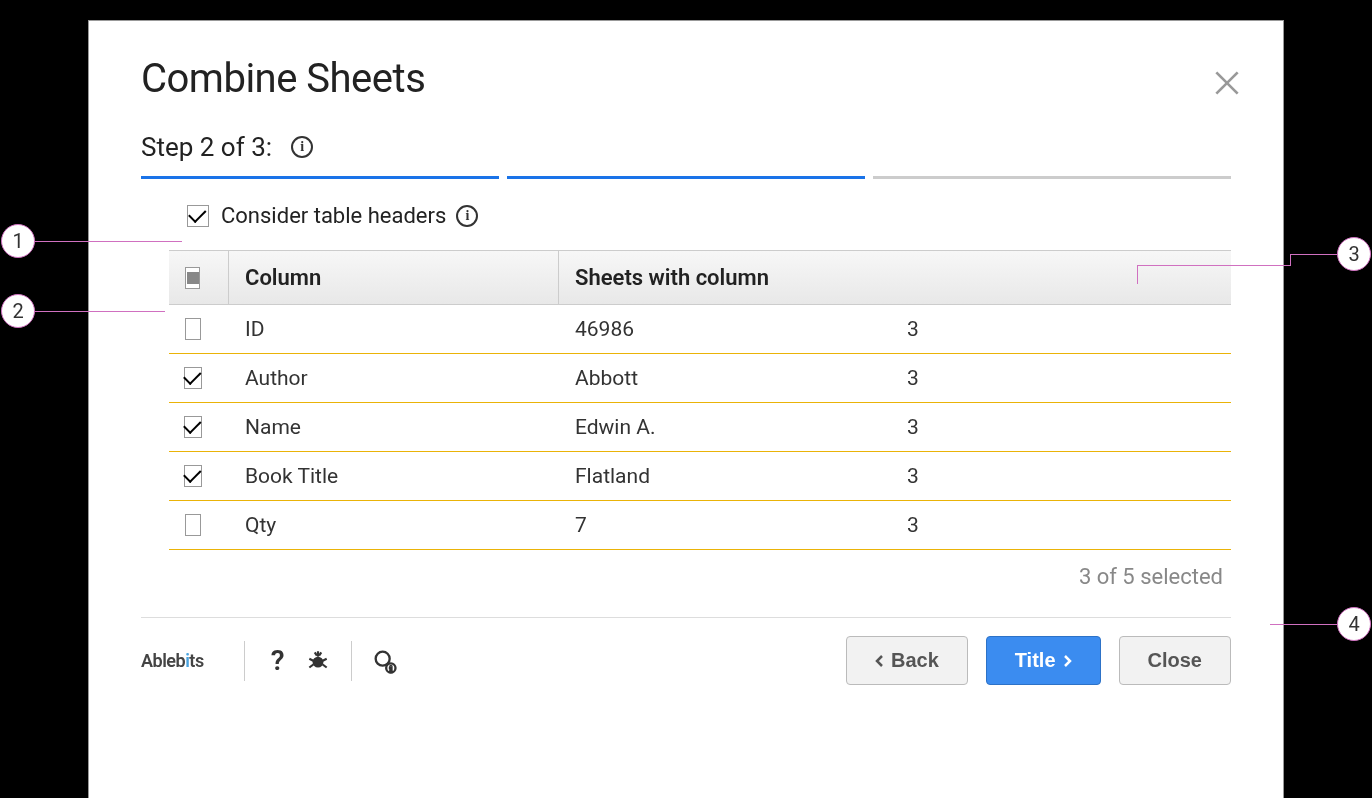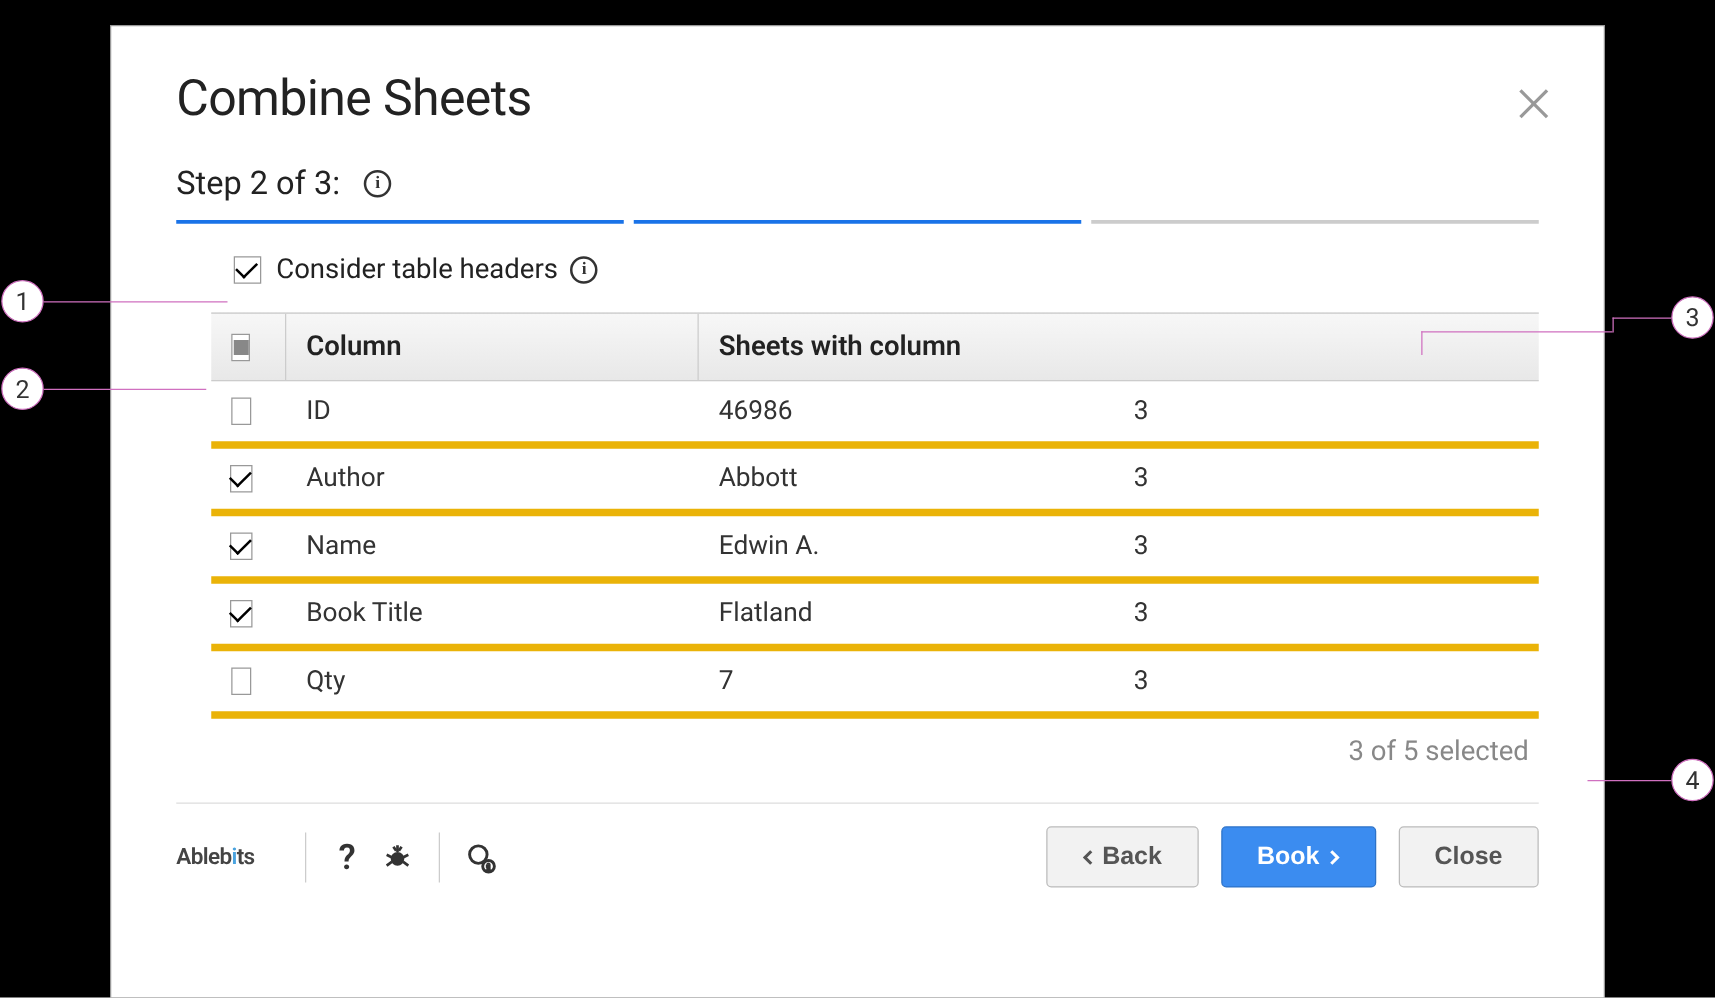--- a/index.html
+++ b/index.html
@@ -114,21 +114,21 @@
     .table-header .cell {
       font-weight: 600;
       font-size: 22px;
       color: #222;
       padding: 14px 16px;
       border-right: 1px solid #ccc;
     }
     .table-header .cell:last-child { border-right: none; }
     .table-row {
       display: flex;
-      border-bottom: 6px solid #eab308;
+      border-bottom: 1px solid #eab308;
       align-items: center;
     }
     .table-row .cell {
       font-size: 21px;
       color: #333;
       padding: 12px 16px;
     }
     .col-cb { width: 60px; display:flex; align-items:center; justify-content:center;}
     .col-name { width: 330px; }
     .col-first { width: 332px; }
@@ -332,21 +332,21 @@
       </svg>
     </span>
     <span class="spacer"></span>
     <button class="btn">
       <svg width="10" height="14" viewBox="0 0 10 14" fill="none" stroke="currentColor" stroke-width="2.5">
           <polyline points="7,2 2,7 7,12"></polyline>
         </svg>
       <span>Back</span>
     </button>
     <button class="btn primary">
-      <span>Book</span>
+      <span>Title</span>
       <svg width="10" height="14" viewBox="0 0 10 14" fill="none" stroke="currentColor" stroke-width="2.5">
           <polyline points="3,2 8,7 3,12"></polyline>
         </svg>
     </button>
     <button class="btn">
       <span>Close</span>
     </button>
   </div>
 </div>
 

